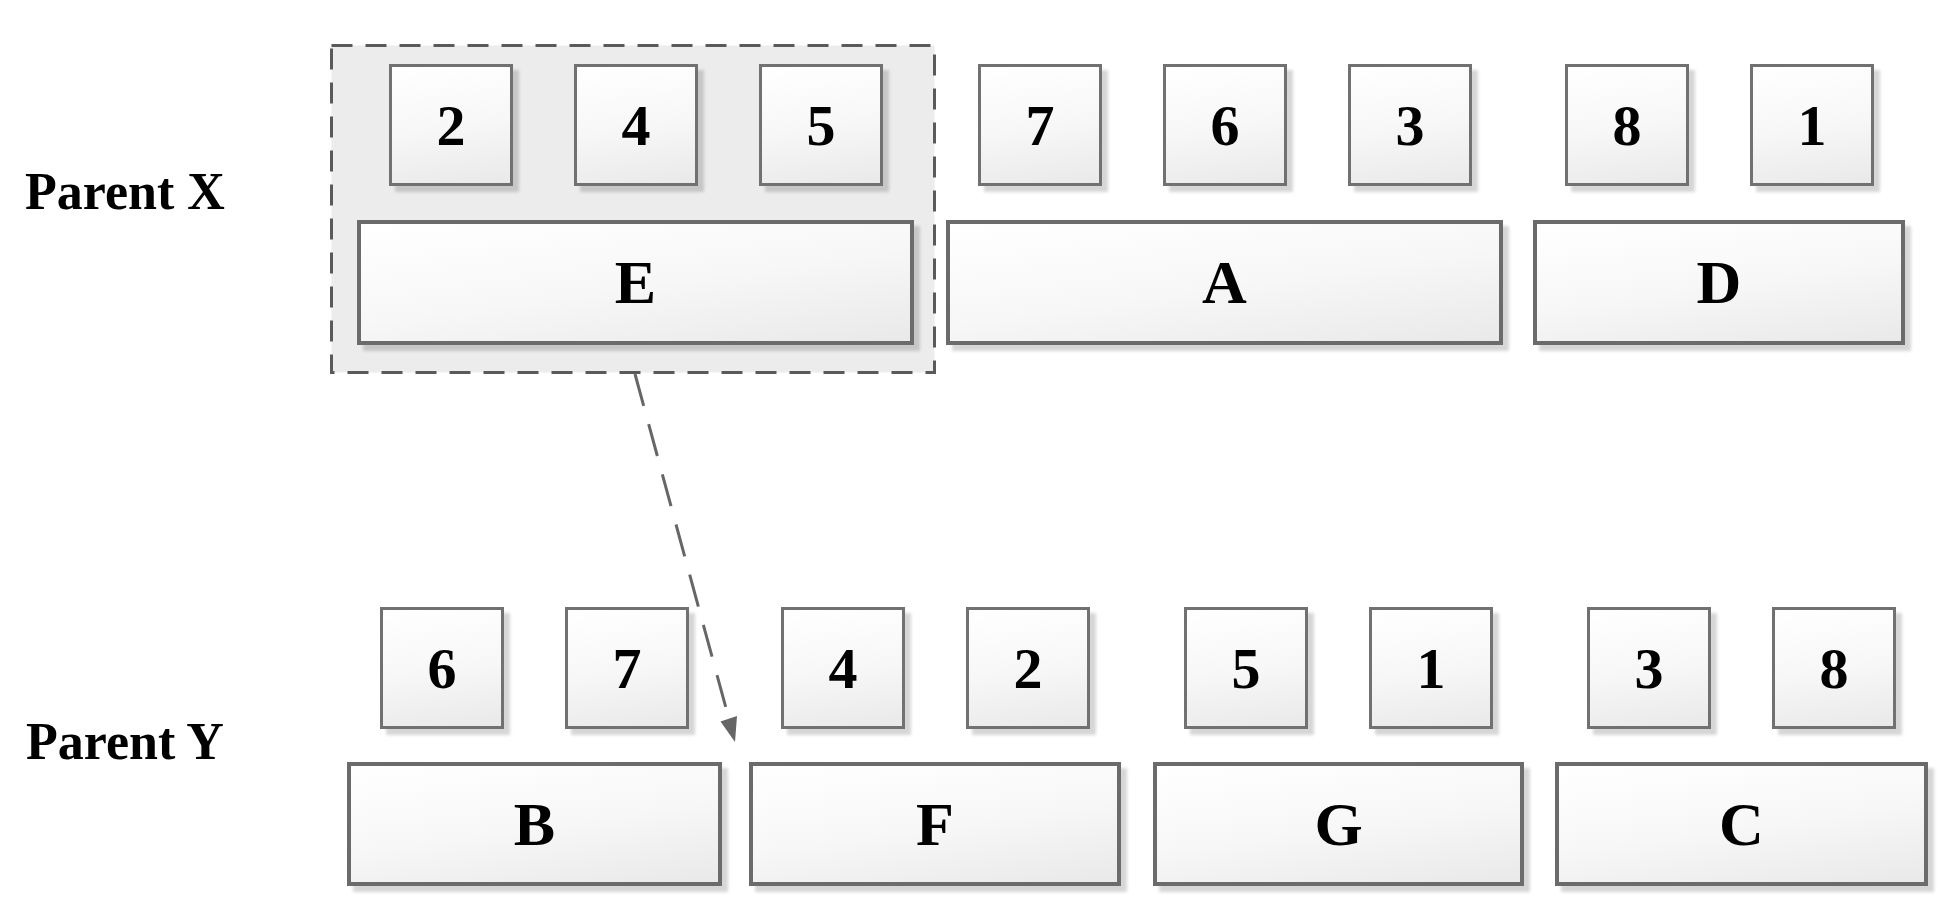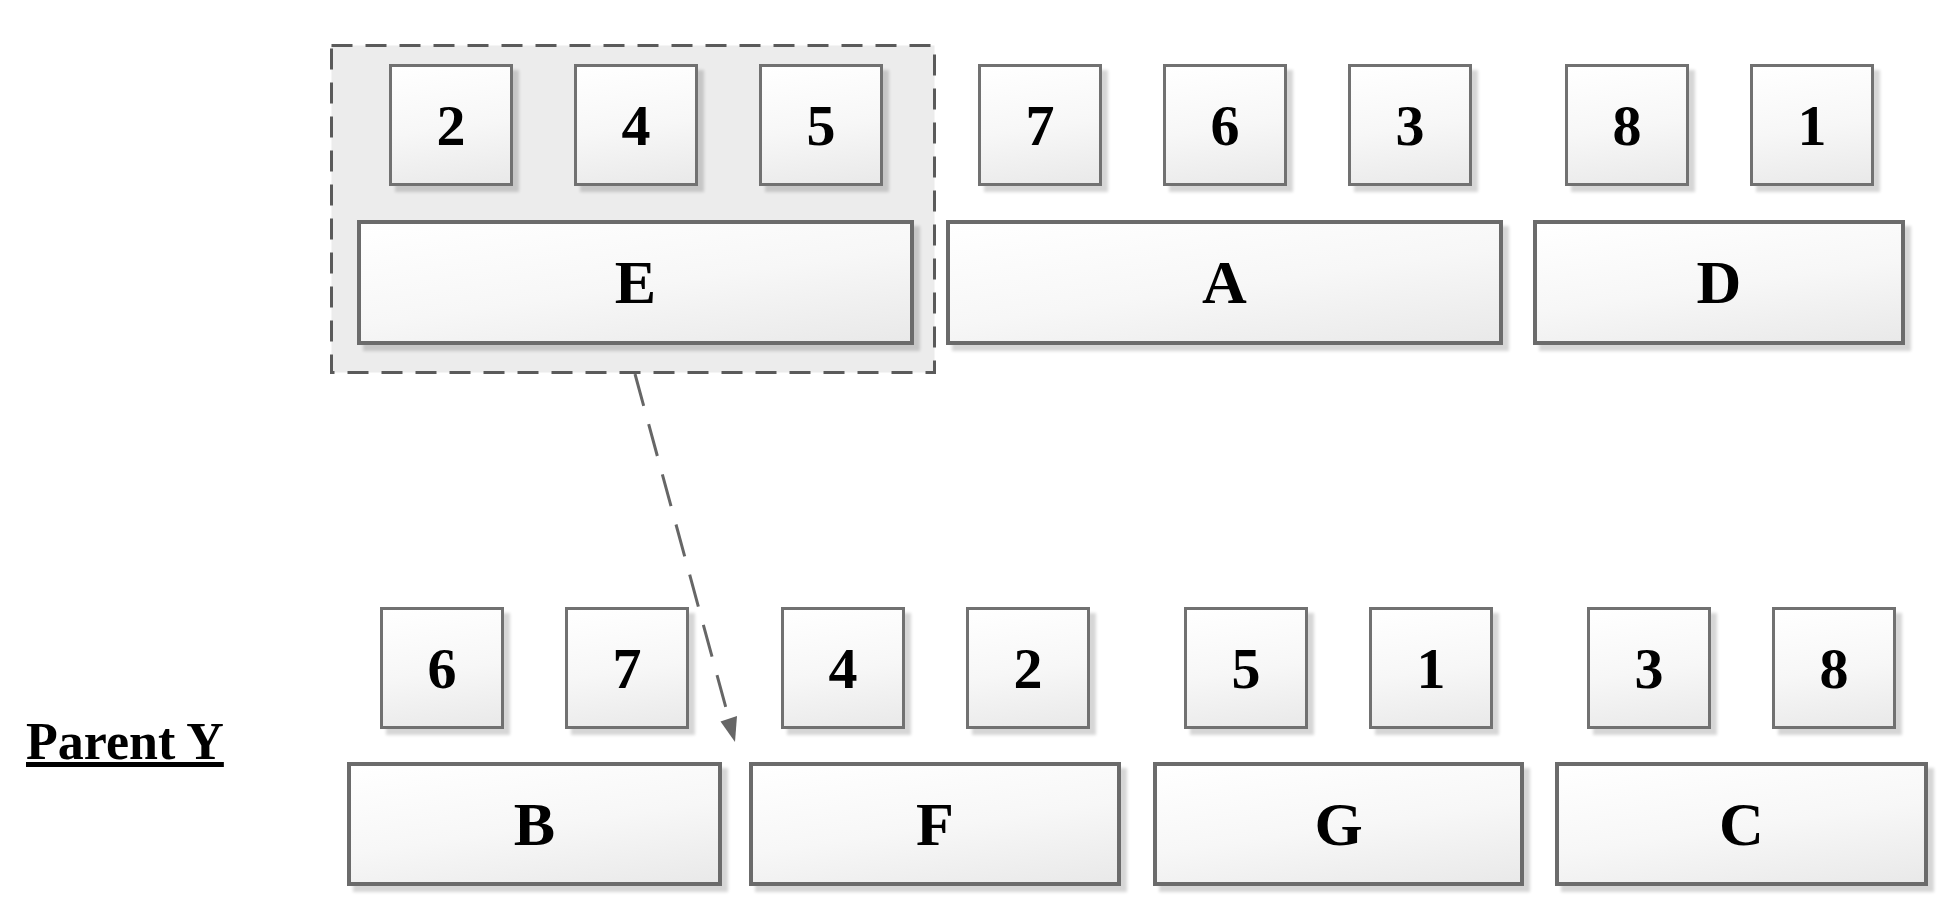--- a/index.html
+++ b/index.html
@@ -15,34 +15,35 @@
     background:linear-gradient(172deg,#ffffff 0%,#f7f7f7 52%,#e9e9e9 100%);
     box-shadow:6px 6px 3px rgba(0,0,0,0.16);
   }
   .gene-box{border:3px solid #717171;font-size:58px;}
   .chrom-box{border:4px solid #6b6b6b;font-size:62px;}
   .row-label{
     position:absolute;z-index:2;font-weight:bold;color:#000;
     font-size:52px;line-height:52px;white-space:nowrap;
   }
   #label-x{left:25px;top:166px;}
-  #label-y{left:26px;top:716px;text-decoration:underline;}
+  #label-y{left:26px;top:716px;}
   #boxes .gene-box,#boxes .chrom-box{z-index:1;}
 </style>
 </head>
 <body>
 
 <div id="stage">
 
   <svg id="bg-layer" viewBox="0 0 1960 912" xmlns="http://www.w3.org/2000/svg">
     <rect id="dashed-group" x="331.5" y="45.5" width="603" height="327" stroke-width="3" stroke-dasharray="21 13" fill="#ececec" stroke="#5a5a5a"></rect>
     <line id="arrow-line" x1="635" y1="374" x2="729" y2="719" stroke-width="3" stroke-dasharray="33 19" stroke="#666666"></line>
     <polygon id="arrow-head" points="735,742 720.5,721.5 737,716" fill="#666666"></polygon>
   </svg>
 
+  <div class="row-label" id="label-x" style="color: rgb(0, 0, 0);">Parent X</div>
   <div class="row-label" id="label-y" style="color: rgb(0, 0, 0);">Parent Y</div>
 
   <div id="boxes">
       <div class="chrom-box" style="left: 357px; top: 220px; width: 557px; height: 125px;">E</div>
       <div class="gene-box" style="left: 389px; top: 64px; width: 124px; height: 122px;">2</div>
       <div class="gene-box" style="left: 574px; top: 64px; width: 124px; height: 122px;">4</div>
       <div class="gene-box" style="left: 759px; top: 64px; width: 124px; height: 122px;">5</div>
       <div class="chrom-box" style="left: 946px; top: 220px; width: 557px; height: 125px;">A</div>
       <div class="gene-box" style="left: 978px; top: 64px; width: 124px; height: 122px;">7</div>
       <div class="gene-box" style="left: 1163px; top: 64px; width: 124px; height: 122px;">6</div>

